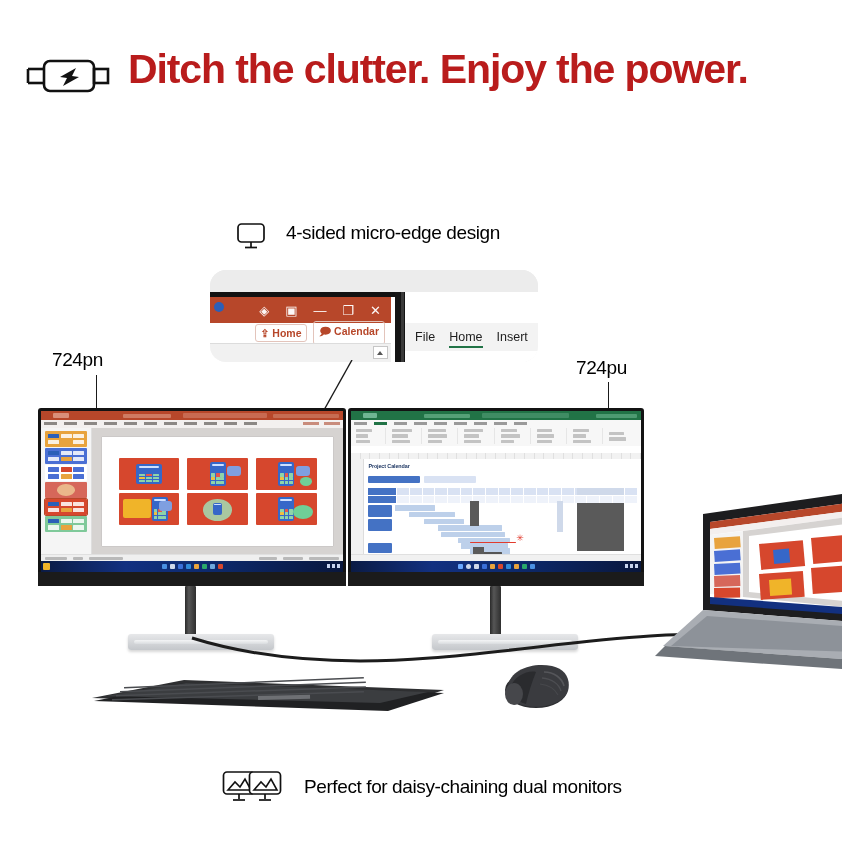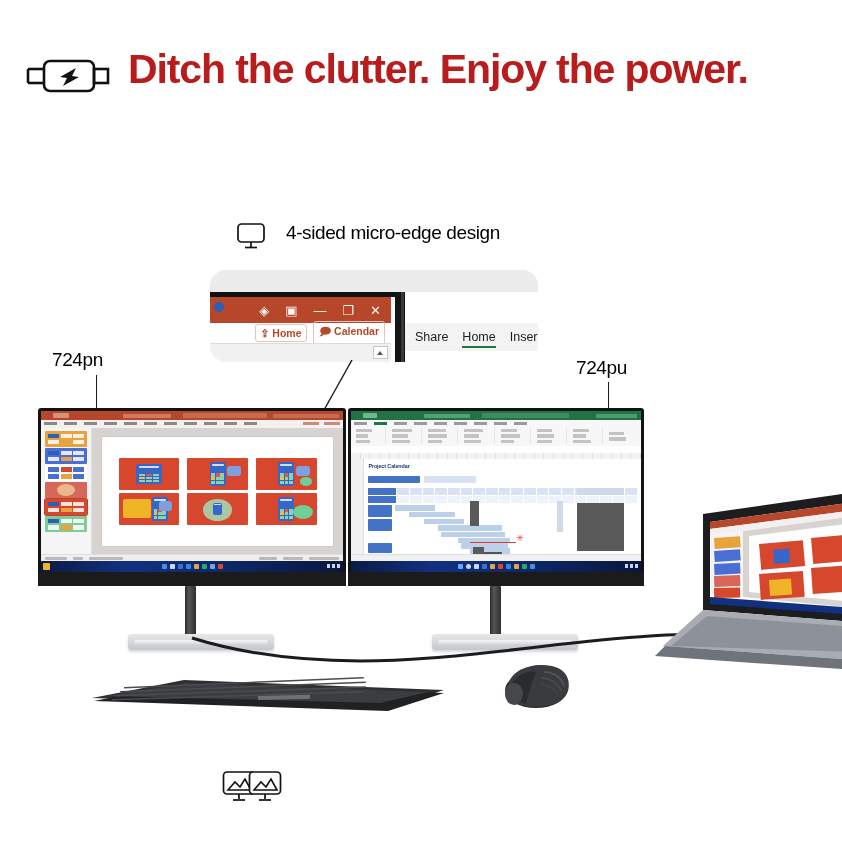--- a/index.html
+++ b/index.html
@@ -229,21 +229,21 @@
         </span>
       </div>
       <div class="co-grayline"></div>
       <div class="co-scroll"></div>
 
       <div class="co-divider"></div>
       <div class="co-divider2"></div>
 
       <div class="co-right">
         <div class="co-tabs">
-          <span>Share</span>
+          <span>File</span>
           <span class="active">Home</span>
           <span>Insert</span>
         </div>
         <div class="co-xl-body"></div>
       </div>
     </div>
   </div>
   <svg class="callout-tail" viewBox="0 0 60 52">
     <line x1="52" y1="0" x2="24" y2="50" stroke="#1a1a1a" stroke-width="1.4"></line>
   </svg>
@@ -737,15 +737,16 @@
     <svg width="68" height="34" viewBox="0 0 68 34">
       <rect x="1.5" y="2" width="31" height="22" rx="3.5" fill="#fff" stroke="#111" stroke-width="1.7"></rect>
       <path d="M6 20 L13 12 L18 17 L23 9 L29 20 Z" fill="none" stroke="#111" stroke-width="1.6"></path>
       <line x1="17" y1="24" x2="17" y2="29" stroke="#111" stroke-width="1.7"></line>
       <line x1="11" y1="30" x2="23" y2="30" stroke="#111" stroke-width="1.7"></line>
       <rect x="27.5" y="2" width="31" height="22" rx="3.5" fill="#fff" stroke="#111" stroke-width="1.7"></rect>
       <path d="M32 20 L39 12 L44 17 L49 9 L55 20 Z" fill="none" stroke="#111" stroke-width="1.6"></path>
       <line x1="43" y1="24" x2="43" y2="29" stroke="#111" stroke-width="1.7"></line>
       <line x1="37" y1="30" x2="49" y2="30" stroke="#111" stroke-width="1.7"></line>
     </svg>
+    <span class="label">Perfect for daisy-chaining dual monitors</span>
   </div>
 
 </div>
 
 </body></html>

